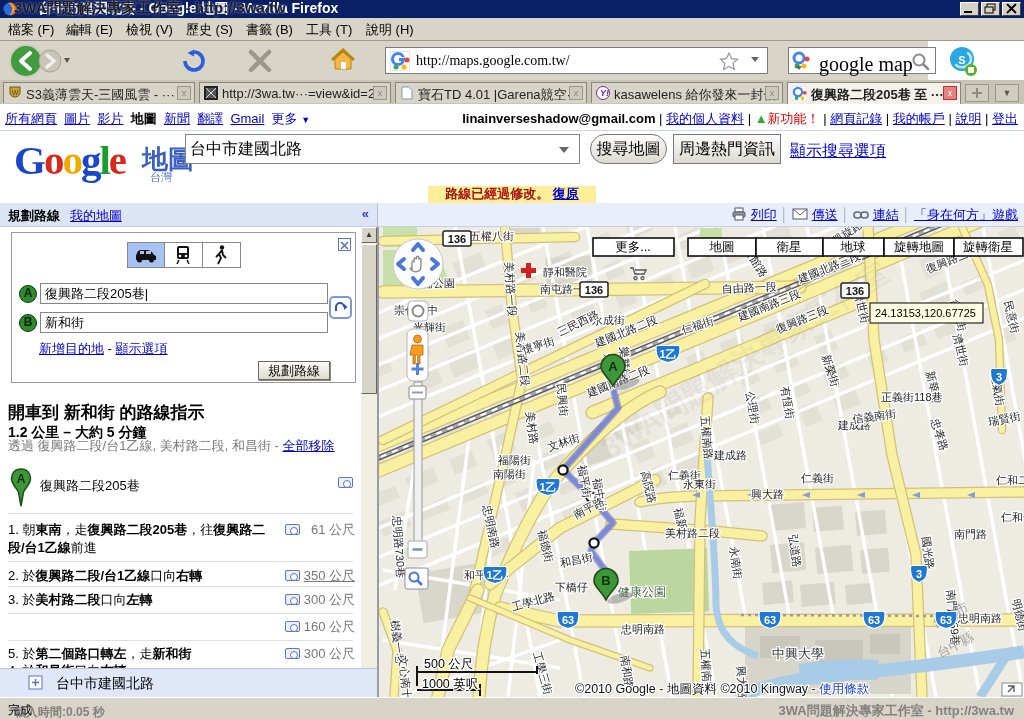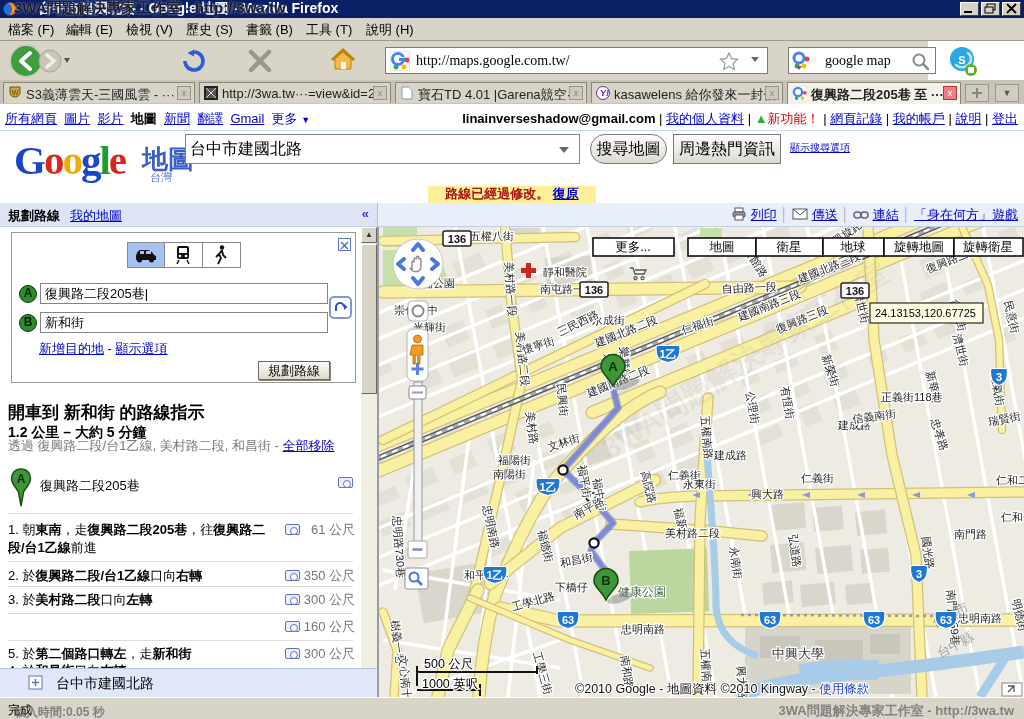--- a/index.html
+++ b/index.html
@@ -129,21 +129,21 @@
    <span style="position:absolute;right:8px;top:9px;width:0;height:0;border:4px solid transparent;border-top:5px solid #666;"></span>
  </div>
  <div class="field" style="left:788px;top:6px;width:148px;height:27px;">
    <svg class="abs" style="left:3px;top:3px" width="20" height="20" viewBox="0 0 20 20">
           <circle cx="7" cy="7" r="5" fill="none" stroke="#4285f4" stroke-width="3"></circle>
           <circle cx="5" cy="15" r="2.5" fill="#34a853"></circle>
           <circle cx="12" cy="15" r="2.5" fill="#fbbc05"></circle>
           <circle cx="15" cy="8" r="2.5" fill="#ea4335"></circle>
         </svg>
    <span style="position:absolute;left:7px;top:18px;width:0;height:0;border:3px solid transparent;border-top:4px solid #666;"></span>
-   <span style="position:absolute;left:36px;top:5px;font-size:14px;font-family:'Liberation Serif',serif;">google map</span>
+   <span style="position:absolute;left:30px;top:5px;font-size:20px;font-family:'Liberation Serif',serif;">google map</span>
    <svg class="abs" style="right:5px;top:4px" width="19" height="19" viewBox="0 0 19 19">
           <circle cx="8" cy="8" r="5.5" fill="none" stroke="#8a8a8a" stroke-width="2"></circle>
           <path d="M12 12 L17 17" stroke="#8a8a8a" stroke-width="2.5" stroke-linecap="round"></path>
         </svg>
  </div>
  <svg class="abs" style="left:946px;top:4px" width="32" height="32" viewBox="0 0 32 32">
         <circle cx="16" cy="14" r="12" fill="#2aa8e0"></circle>
         <path d="M22 8 c4 3 4 9 0 12 c-3 3 -9 3 -12 0" fill="none" stroke="#bfe6f5" stroke-width="2.5" stroke-linecap="round"></path>
         <text x="16" y="19" font-size="11" fill="#fff" text-anchor="middle" font-weight="bold">S</text>
         <circle cx="25" cy="25" r="6" fill="#59b21f"></circle>
@@ -209,21 +209,21 @@
 
 <div class="abs" id="gheader">
  <div style="position:absolute;left:14px;top:5px;font-family:'Liberation Serif',serif;font-size:41px;font-weight:bold;letter-spacing:-2px;"><span style="color:#1a46c8">G</span><span style="color:#d8281e">o</span><span style="color:#efac00">o</span><span style="color:#1a46c8">g</span><span style="color:#1b9e2d">l</span><span style="color:#d8281e">e</span></div>
  <div style="position:absolute;left:142px;top:11px;font-size:26px;color:#3b5fc0;font-weight:bold;">地圖</div>
  <div style="position:absolute;left:150px;top:39px;font-size:11px;color:#4a6fd0;">台灣</div>
  <div class="ginput" style="left:185px;top:3px;width:395px;height:30px;font-size:16px;line-height:28px;">台中市建國北路
    <span style="position:absolute;right:10px;top:12px;width:0;height:0;border:5px solid transparent;border-top:6px solid #666;"></span>
  </div>
  <div class="gbtn" style="left:590px;top:3px;width:77px;height:30px;line-height:28px;border-radius:15px;">搜尋地圖</div>
  <div class="gbtn" style="left:673px;top:3px;width:108px;height:30px;line-height:28px;">周邊熱門資訊</div>
- <a href="#" style="position:absolute;left:790px;top:10px;font-size:10px;text-align:right;">顯示搜尋選項</a>
+ <a href="#" style="position:absolute;left:790px;top:10px;font-size:16px;text-align:right;">顯示搜尋選項</a>
 </div>
 <div class="abs" id="notice">
  <div style="position:absolute;left:428px;top:0px;width:168px;height:17px;background:#fdef97;font-size:13px;line-height:16px;text-align:center;"><b style="color:#a11">路線已經過修改。</b>&nbsp;<a href="#"><b>復原</b></a></div>
 </div>
 <div class="abs" id="panelbar">
  <div style="position:absolute;left:0;top:0;width:377px;height:23px;background:#dce4f5;border-right:1px solid #b4bdd4;">
   <b style="position:absolute;left:8px;top:4px;font-size:13px;">規劃路線</b>
   <a href="#" style="position:absolute;left:70px;top:4px;font-size:13px;">我的地圖</a>
   <span style="position:absolute;right:8px;top:3px;color:#33c;font-weight:bold;font-size:13px;">«</span>
  </div>
@@ -291,21 +291,21 @@
       </svg>
  <div class="dstep" style="left:40px;top:250px;">復興路二段205巷</div>
  <div class="cam" style="left:338px;top:250px;"></div>
  <div class="dsep" style="top:286px;"></div>
  <div class="dstep" style="top:294px;width:268px;">1. 朝<b>東南</b>，走<b>復興路二段205巷</b>，往<b>復興路二段/台1乙線</b>前進</div>
  <div class="cam" style="left:285px;top:297px;"></div>
       <div class="ddist" style="top:294px;">61 公尺</div>
  <div class="dsep" style="top:334px;"></div>
  <div class="dstep" style="top:340px;">2. 於<b>復興路二段/台1乙線</b>口向<b>右轉</b></div>
  <div class="cam" style="left:285px;top:343px;"></div>
-      <div class="ddist" style="top:340px;">350 公尺</div>
+      <div class="ddist" style="top:340px;text-decoration:underline;">350 公尺</div>
  <div class="dsep" style="top:359px;"></div>
  <div class="dstep" style="top:364px;">3. 於<b>美村路二段</b>口向<b>左轉</b></div>
  <div class="cam" style="left:285px;top:367px;"></div>
       <div class="ddist" style="top:364px;">300 公尺</div>
  <div class="dsep" style="top:386px;"></div>
  <div class="dstep" style="top:391px;margin-top:44px;">4. 於<b>和昌街</b>口向<b>右轉</b></div>
  <div class="cam" style="left:285px;top:394px;"></div>
       <div class="ddist" style="top:391px;">160 公尺</div>
  <div class="dsep" style="top:413px;"></div>
  <div class="dstep" style="top:418px;">5. 於<b>第二個路口轉左</b>，走<b>新和街</b></div>

